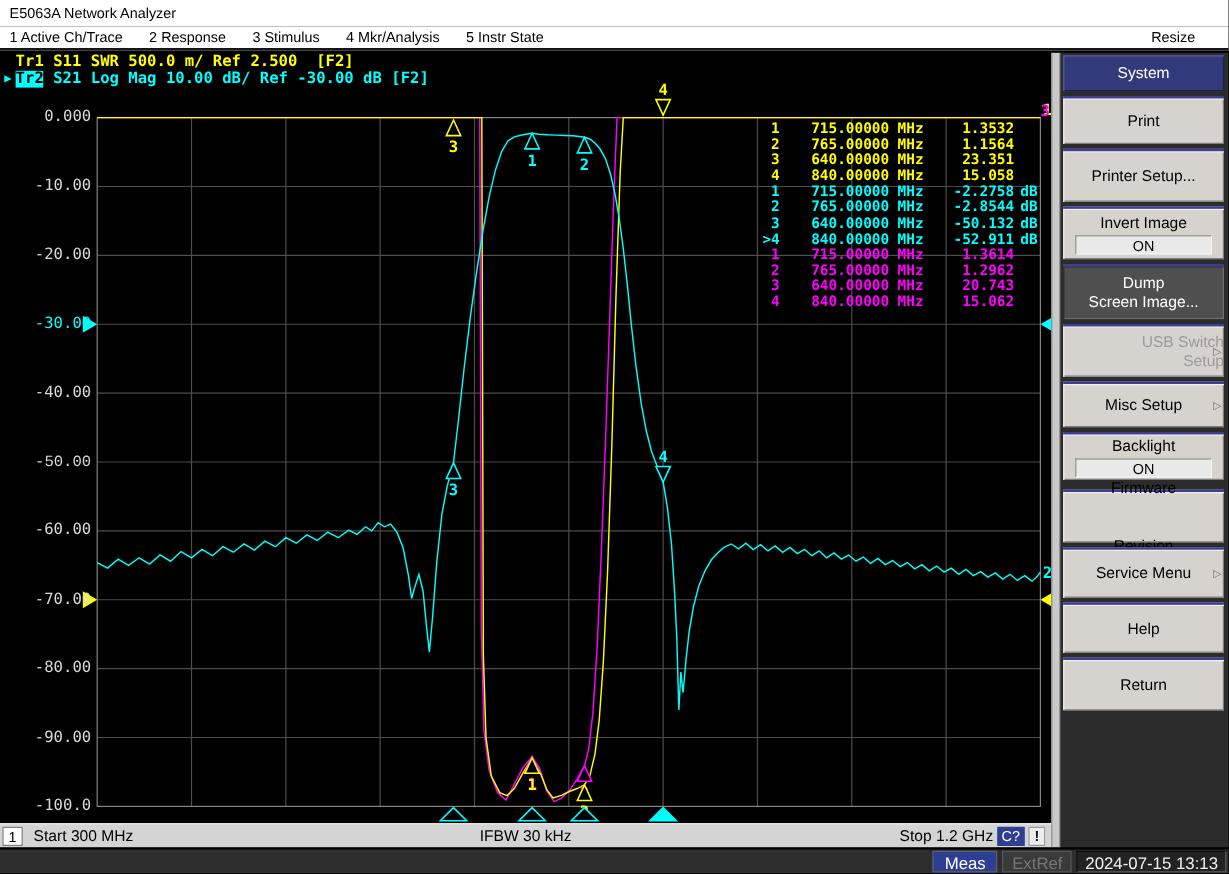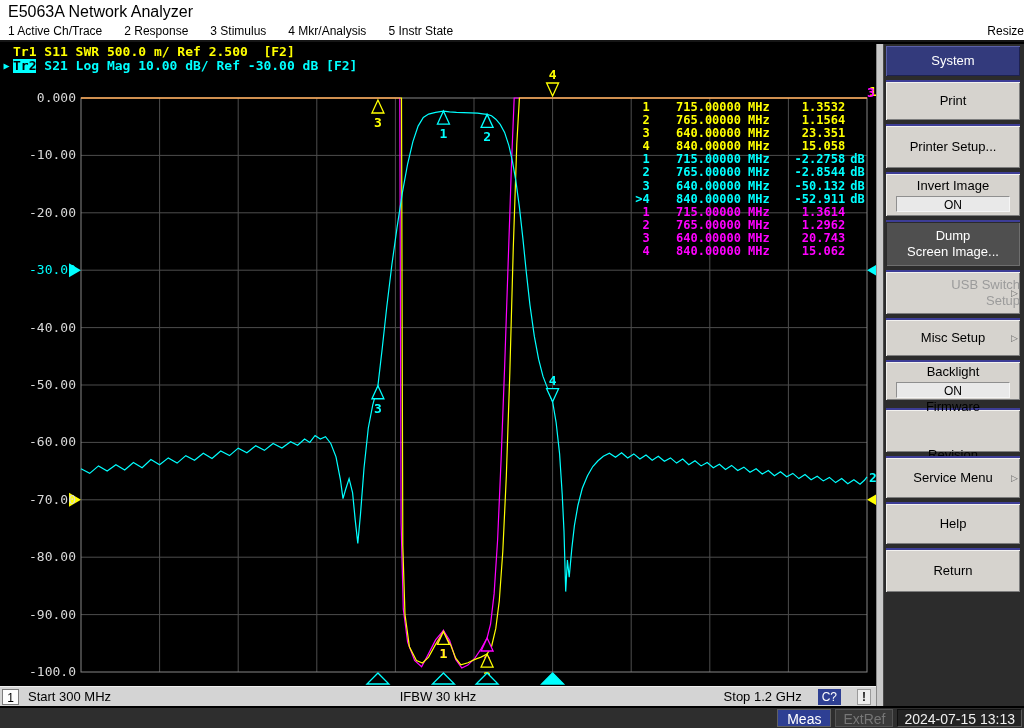--- a/index.html
+++ b/index.html
@@ -1,25 +1,25 @@
 <!DOCTYPE html>
 <html><head>
 <meta charset="utf-8">
 <style>
   html,body{margin:0;padding:0;background:#000;}
   #screen{position:relative;width:1024px;height:728px;background:#000;overflow:hidden;
           font-family:"Liberation Sans",sans-serif;-webkit-font-smoothing:none;}
   .titlebar{position:absolute;left:0;top:0;width:1024px;height:22px;background:#ffffff;color:#000;
-            font-size:16px;line-height:23px;}
+            font-size:12px;line-height:23px;}
   .titlebar .t{padding-left:8px;}
   .menubar{position:absolute;left:0;top:22px;width:1024px;height:20px;background:#ffffff;color:#000;
            border-bottom:2px solid #161616;display:flex;align-items:center;font-size:12px;box-sizing:border-box;}
   .menu-item{padding:0 11px;white-space:pre;cursor:default;}
   .menu-item:first-child{padding-left:8px;}
-  .menu-resize{margin-left:auto;padding-right:0;}
+  .menu-resize{margin-left:auto;padding-right:28px;}
   .chart{position:absolute;left:0;top:44px;width:884px;height:642px;background:#000;}
   .chart svg{position:absolute;left:0;top:0;}
   .legend{position:absolute;left:0px;top:1px;font-family:"DejaVu Sans Mono",monospace;
           font-size:13px;font-weight:bold;line-height:14px;}
   .lrow{display:flex;white-space:pre;}
   .larrow{width:13px;color:#00ffff;font-size:10px;line-height:14px;text-align:center;}
   .ylabel{position:absolute;width:76px;text-align:right;font-family:"DejaVu Sans Mono",monospace;
           font-size:13px;color:#d9d9d9;line-height:14px;}
   .mtable{position:absolute;left:626px;top:57px;width:246px;font-family:"DejaVu Sans Mono",monospace;
           font-size:12px;font-weight:bold;line-height:13.1px;}
@@ -43,21 +43,21 @@
   .onbox{margin-top:2px;width:114px;height:16px;line-height:16px;background:#e9e9e9;
          border:1px solid #8f8f8f;border-bottom-color:#f5f5f5;border-right-color:#f5f5f5;
          font-size:12px;box-sizing:border-box;}
   .sarrow{position:absolute;right:2px;top:50%;transform:translateY(-50%);color:#6a6a6a;font-size:9px;}
   .chanbar{position:absolute;left:0;top:686px;width:876px;height:20px;background:#d4d4d4;
            border-top:1px solid #eeeeee;display:flex;align-items:center;font-size:13px;color:#000;box-sizing:border-box;}
   .chan-num{margin-left:2px;width:17px;height:16px;background:#fdfdfd;border:1px solid #7d7d7d;
             text-align:center;line-height:16px;font-size:12px;box-sizing:border-box;}
   .chan-start{margin-left:9px;}
   .chan-ifbw{position:absolute;left:0;width:876px;text-align:center;pointer-events:none;}
-  .chan-right{margin-left:auto;display:flex;align-items:center;gap:16px;padding-right:5px;}
+  .chan-right{margin-left:auto;display:flex;align-items:center;gap:3px;padding-right:5px;}
   .calbox{background:#2e3f93;color:#fff;padding:0 4px;height:16px;line-height:16px;font-size:12px;}
   .warnbox{background:#ededed;border:1px solid #9a9a9a;width:14px;height:16px;line-height:15px;
            text-align:center;font-size:12px;font-weight:bold;box-sizing:border-box;color:#111;}
   .statusbar{position:absolute;left:0;top:708px;width:1024px;height:20px;background:#2e2e2e;
              display:flex;justify-content:flex-end;align-items:center;gap:4px;padding-right:2px;box-sizing:border-box;}
   .meas{background:#2e3f93;color:#fff;padding:0 9px;height:18px;line-height:18px;font-size:14px;
         border:1px solid #606060;box-sizing:border-box;text-align:right;}
   .extref{background:#3a3a3a;color:#767676;padding:0 7px;height:18px;line-height:18px;font-size:14px;
           border:1px solid #555;box-sizing:border-box;}
   .clock{background:#232323;color:#efefef;padding:0 6px;height:18px;line-height:18px;font-size:14px;
@@ -165,21 +165,21 @@
     <div class="legend" id="legend">
         <div class="lrow"><span class="larrow"></span><span style="color: rgb(255, 255, 0);">Tr1</span><span style="color: rgb(255, 255, 0);"> S11 SWR 500.0 m/ Ref 2.500  [F2]</span></div>
         <div class="lrow"><span class="larrow">▶</span><span style="color: rgb(0, 0, 0); background: rgb(0, 255, 255);">Tr2</span><span style="color: rgb(0, 255, 255);"> S21 Log Mag 10.00 dB/ Ref -30.00 dB [F2]</span></div>
       </div>
     <div id="ylabels">
         <div class="ylabel" style="top: 47px;">0.000</div>
         <div class="ylabel" style="top: 104.4px;">-10.00</div>
         <div class="ylabel" style="top: 161.8px;">-20.00</div>
         <div class="ylabel" style="top: 219.2px; color: rgb(0, 255, 255);">-30.00</div>
         <div class="ylabel" style="top: 276.6px;">-40.00</div>
-        <div class="ylabel" style="top: 334px;">-50.00</div>
+        <div class="ylabel" style="top: 334px; font-family: Liberation Mono, monospace;">-50.00</div>
         <div class="ylabel" style="top: 391.4px;">-60.00</div>
         <div class="ylabel" style="top: 448.8px;">-70.00</div>
         <div class="ylabel" style="top: 506.2px;">-80.00</div>
         <div class="ylabel" style="top: 563.6px;">-90.00</div>
         <div class="ylabel" style="top: 621px;">-100.0</div>
       </div>
     <div class="mtable" id="mtable">
         <div class="mrow" style="color: rgb(255, 255, 0);"><span class="mn">1</span><span class="mf">715.00000</span><span class="mu">MHz</span><span class="mv">1.3532</span><span class="md"></span></div>
         <div class="mrow" style="color: rgb(255, 255, 0);"><span class="mn">2</span><span class="mf">765.00000</span><span class="mu">MHz</span><span class="mv">1.1564</span><span class="md"></span></div>
         <div class="mrow" style="color: rgb(255, 255, 0);"><span class="mn">3</span><span class="mf">640.00000</span><span class="mu">MHz</span><span class="mv">23.351</span><span class="md"></span></div>

